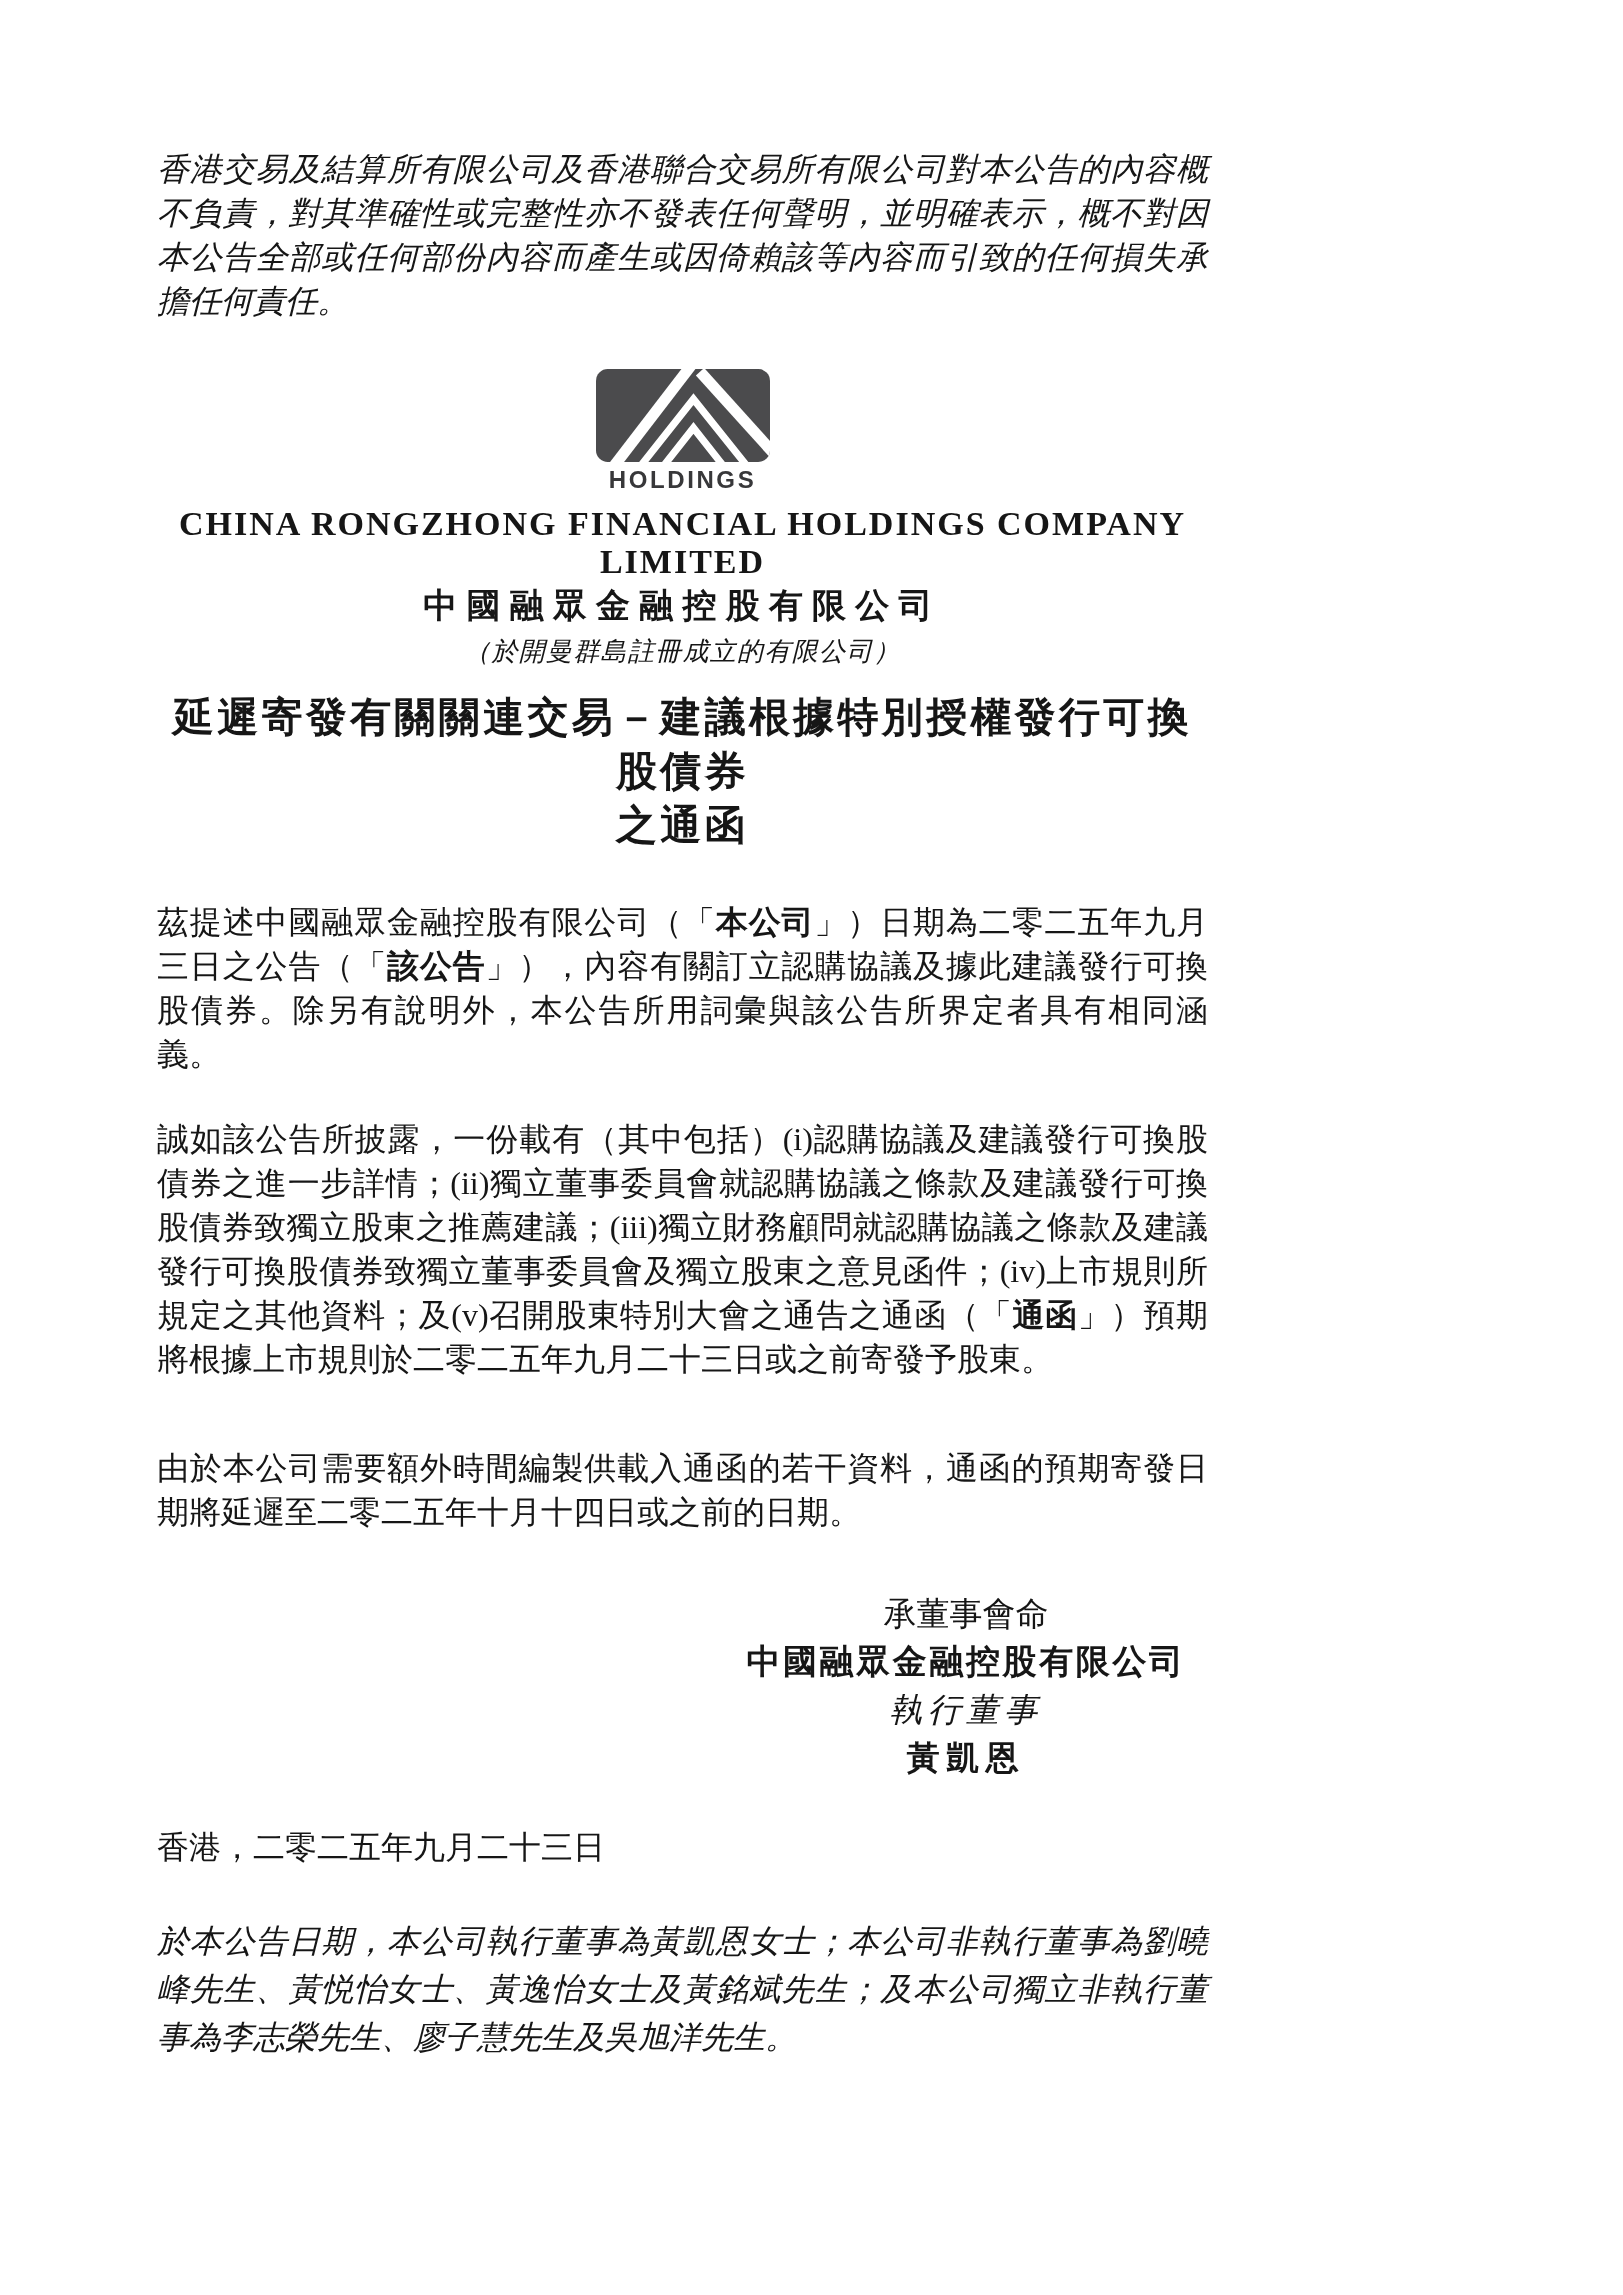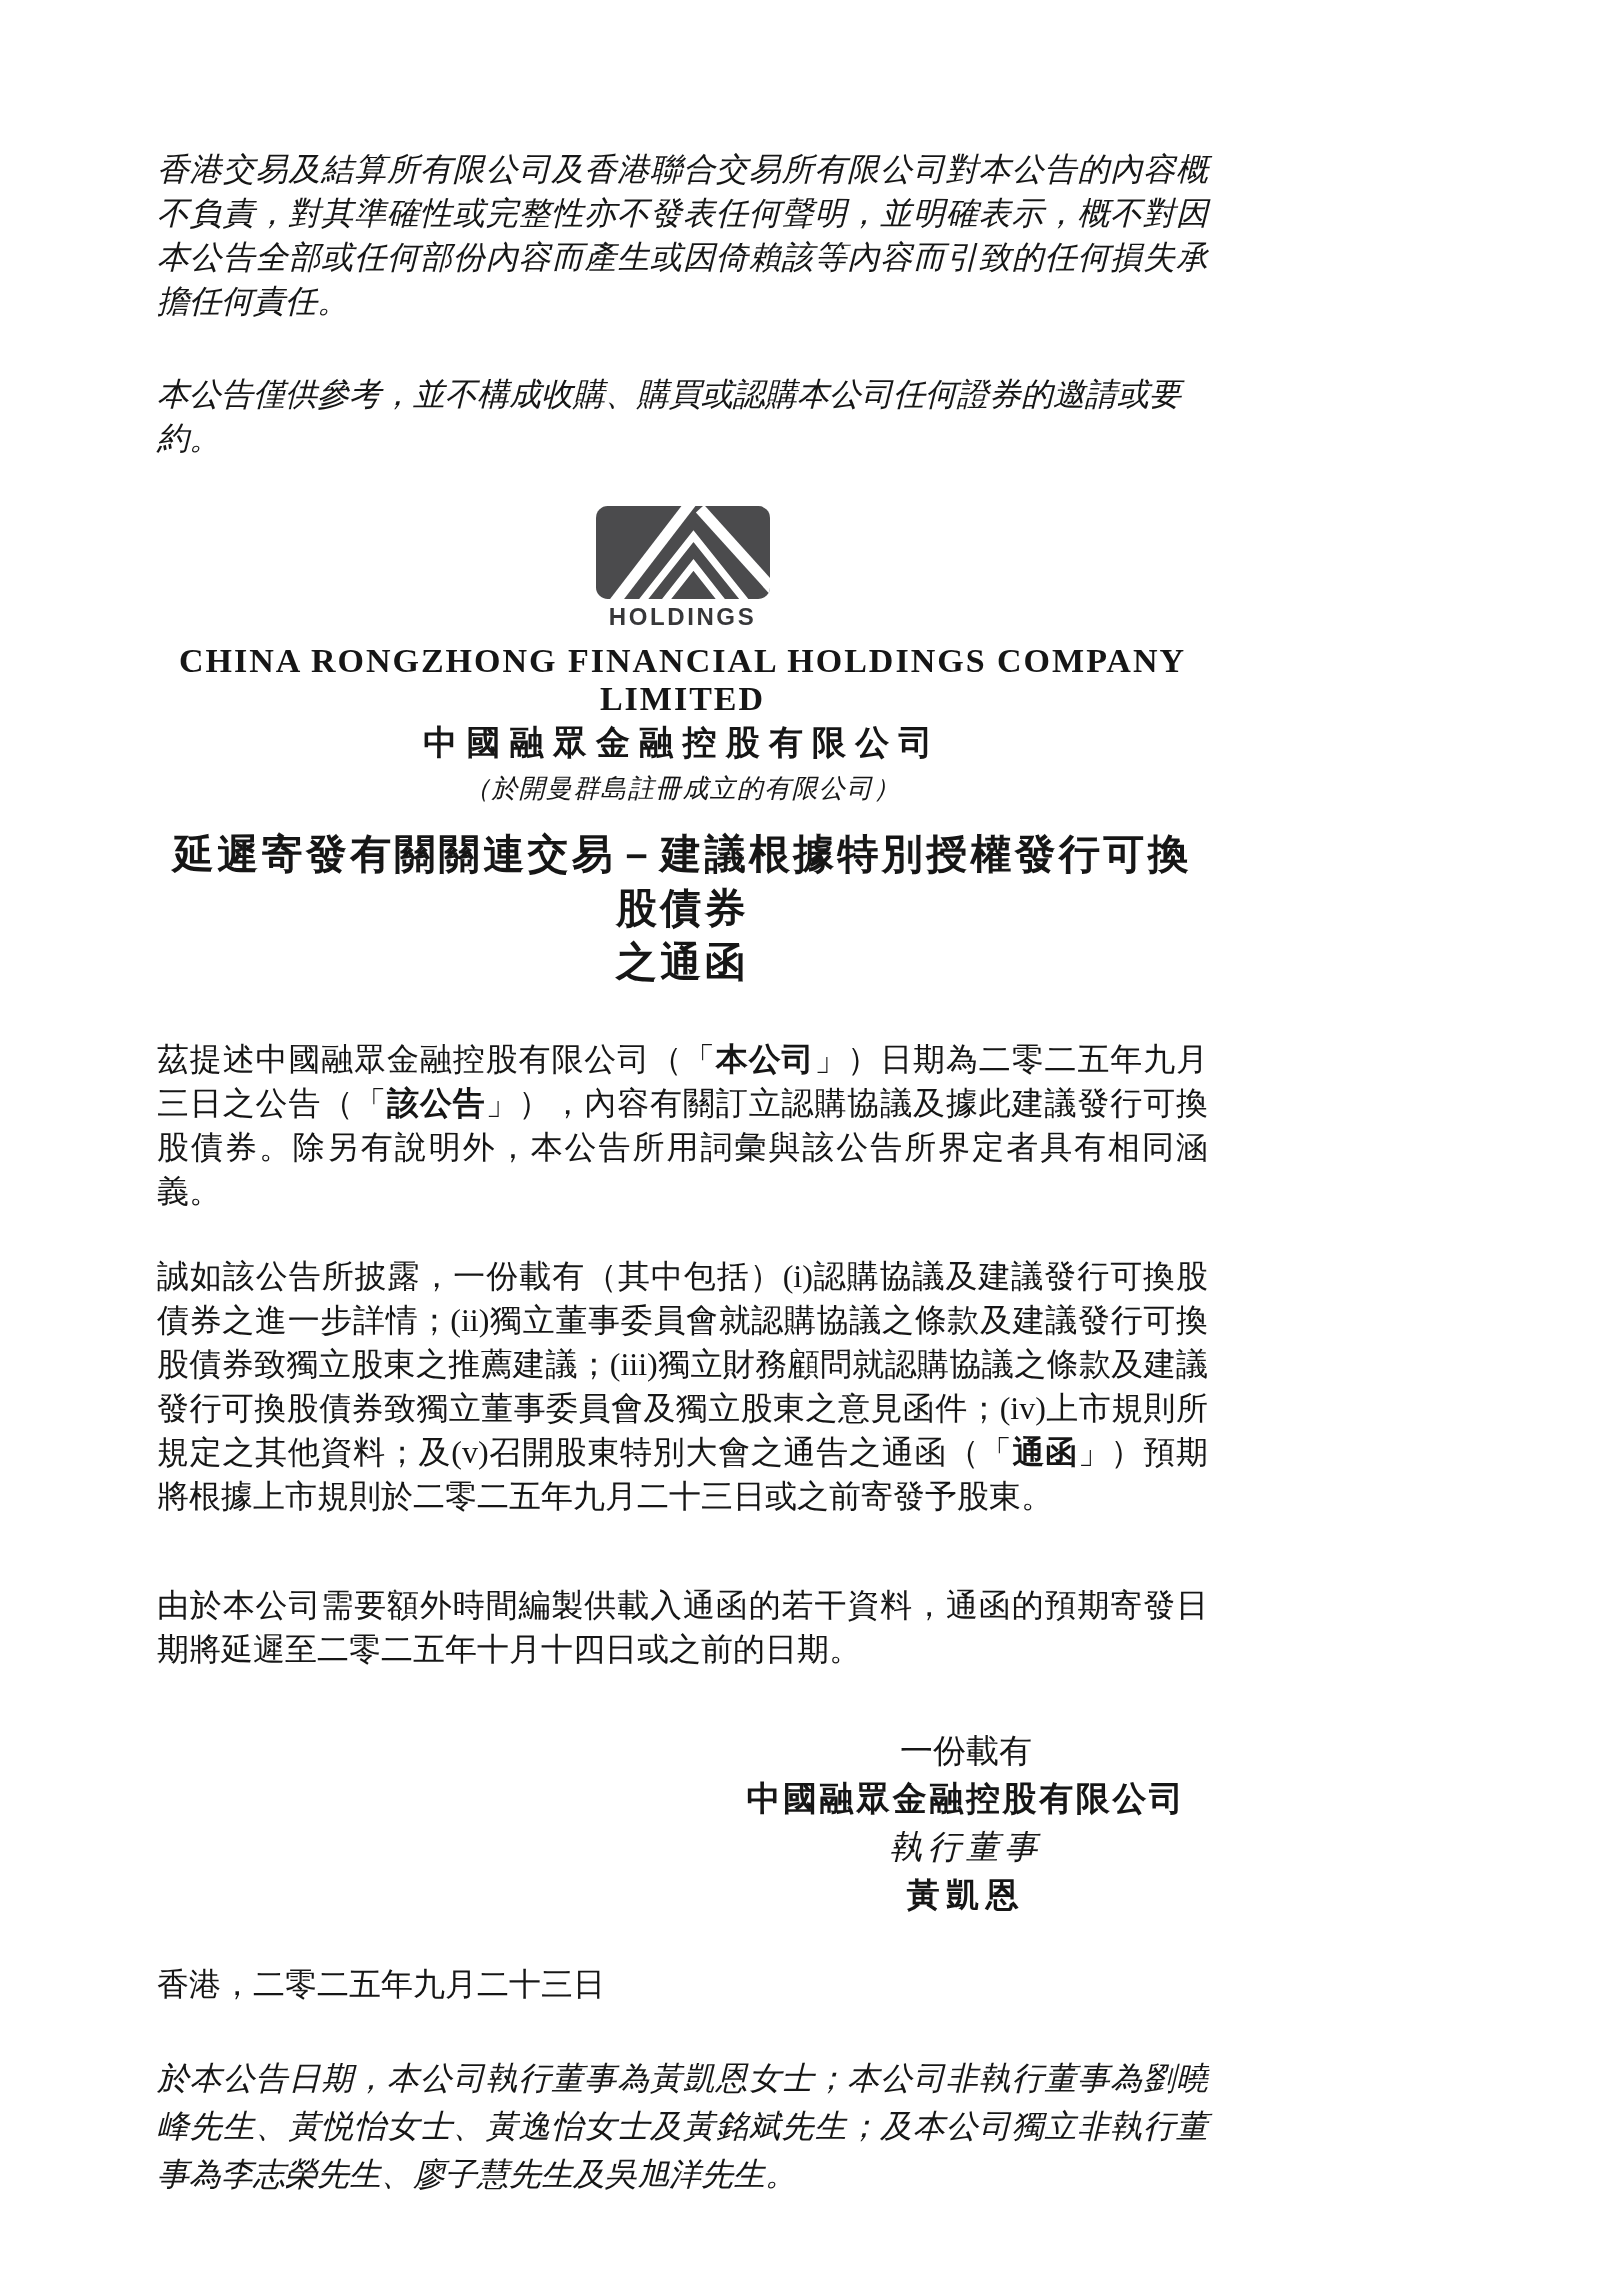--- a/index.html
+++ b/index.html
@@ -57,21 +57,20 @@
   .dateline { margin-top: 43px; font-size: 32px; line-height: 44px; }
   .directors { margin-top: 48px; font-size: 32px; line-height: 48px; }
 </style>
 </head>
 <body>
 
 <div class="page">
 
   <p class="para italic justify">香港交易及結算所有限公司及香港聯合交易所有限公司對本公告的內容概不負責，對其準確性或完整性亦不發表任何聲明，並明確表示，概不對因本公告全部或任何部份內容而產生或因倚賴該等內容而引致的任何損失承擔任何責任。</p>
 
-  <p class="para italic disc-2">本公告僅供參考，並不構成收購、購買或認購本公司任何證券的邀請或要約。</p>
 
   <div class="header">
 
     <svg class="logo-svg" viewBox="0 0 266 142" xmlns="http://www.w3.org/2000/svg">
       <defs>
         <clipPath id="logo-clip">
             <rect x="0" y="0" width="266" height="142" rx="18"></rect>
           </clipPath>
       </defs>
       <rect x="0" y="0" width="266" height="142" rx="18" fill="#4b4b4d"></rect>
@@ -98,21 +97,21 @@
     <span>之通函</span>
   </h1>
 
   <p class="para justify p-recital"><span>茲提述中國融眾金融控股有限公司（「</span><span class="seg-bold">本公司</span><span>」）日期為二零二五年九月三日之公告（「</span><span class="seg-bold">該公告</span><span>」），內容有關訂立認購協議及據此建議發行可換股債券。除另有說明外，本公告所用詞彙與該公告所界定者具有相同涵義。</span></p>
 
   <p class="para justify p-circular"><span>誠如該公告所披露，一份載有（其中包括）(i)認購協議及建議發行可換股債券之進一步詳情；(ii)獨立董事委員會就認購協議之條款及建議發行可換股債券致獨立股東之推薦建議；(iii)獨立財務顧問就認購協議之條款及建議發行可換股債券致獨立董事委員會及獨立股東之意見函件；(iv)上市規則所規定之其他資料；及(v)召開股東特別大會之通告之通函（「</span><span class="seg-bold">通函</span><span>」）預期將根據上市規則於二零二五年九月二十三日或之前寄發予股東。</span></p>
 
   <p class="para justify p-delay">由於本公司需要額外時間編製供載入通函的若干資料，通函的預期寄發日期將延遲至二零二五年十月十四日或之前的日期。</p>
 
   <div class="signature">
-    <div>一份載有</div>
+    <div>承董事會命</div>
     <div class="sig-company">中國融眾金融控股有限公司</div>
     <div class="sig-role">執行董事</div>
     <div class="sig-name">黃凱恩</div>
   </div>
 
   <p class="dateline">香港，二零二五年九月二十三日</p>
 
   <p class="directors italic justify">於本公告日期，本公司執行董事為黃凱恩女士；本公司非執行董事為劉曉峰先生、黃悦怡女士、黃逸怡女士及黃銘斌先生；及本公司獨立非執行董事為李志榮先生、廖子慧先生及吳旭洋先生。</p>
 
 </div>

